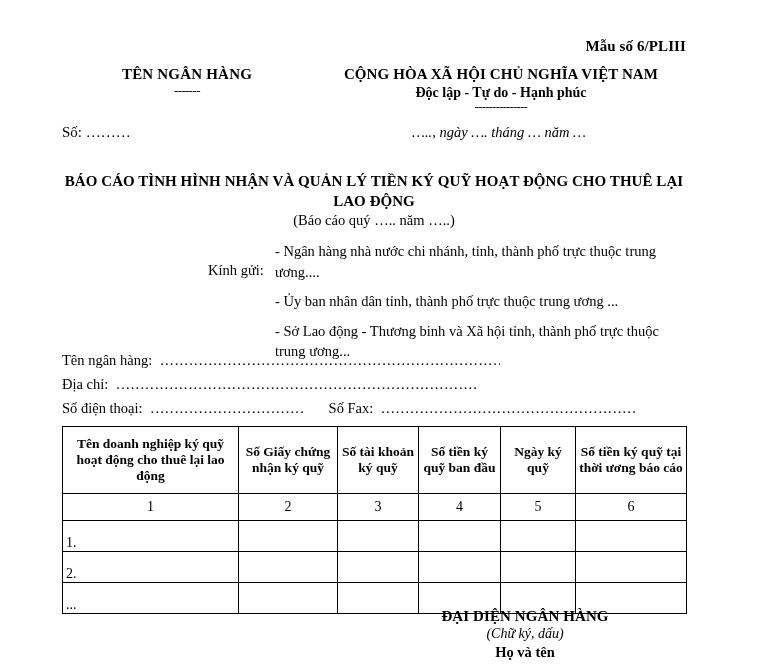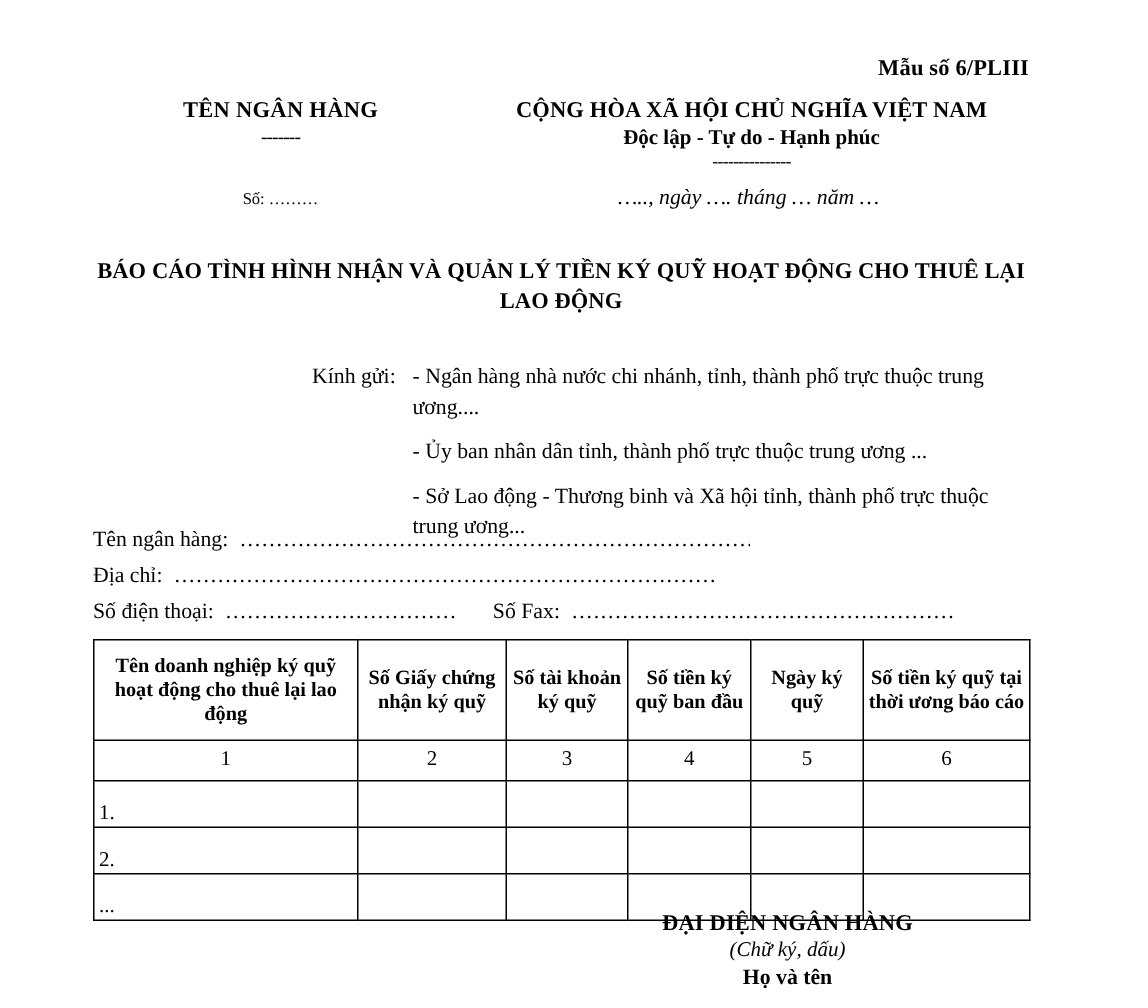--- a/index.html
+++ b/index.html
@@ -84,22 +84,22 @@
   .numline {
     position: absolute;
     top: 124px;
     left: 62px;
     width: 624px;
     display: flex;
     align-items: baseline;
   }
   .numline-left {
     width: 250px;
-    text-align: center;
-    font-size: 11px;
+    text-align: left;
+    font-size: 15px;
   }
   .numline-right {
     flex: 1;
     text-align: center;
     font-style: italic;
     font-size: 14.5px;
   }
 
   
   .title {
@@ -129,20 +129,21 @@
     left: 208px;
     width: 478px;
     display: flex;
     align-items: flex-start;
     font-size: 14.5px;
   }
   .kinh-gui {
     width: 67px;
     flex: none;
     line-height: 1.42;
+    margin-top: 19px;
   }
   .recip-list {
     flex: 1;
   }
   .recip-item {
     line-height: 1.42;
     margin-bottom: 9px;
     text-indent: 0;
   }
   .recip-item:last-child { margin-bottom: 0; }
@@ -253,20 +254,21 @@
       <div class="rule-mid">---------------</div>
     </div>
   </div>
 
   <div class="numline">
     <div class="numline-left">Số: ………</div>
     <div class="numline-right">….., ngày …. tháng … năm …</div>
   </div>
 
   <div class="title">BÁO CÁO TÌNH HÌNH NHẬN VÀ QUẢN LÝ TIỀN KÝ QUỸ HOẠT ĐỘNG CHO THUÊ LẠI LAO ĐỘNG</div>
+  <div class="subtitle">(Báo cáo quý ….. năm …..)</div>
 
   <div class="recipients">
     <div class="kinh-gui">Kính gửi:</div>
     <div class="recip-list">
       <div class="recip-item">- Ngân hàng nhà nước chi nhánh, tỉnh, thành phố trực thuộc trung ương....</div>
       <div class="recip-item">- Ủy ban nhân dân tỉnh, thành phố trực thuộc trung ương ...</div>
       <div class="recip-item">- Sở Lao động - Thương binh và Xã hội tỉnh, thành phố trực thuộc trung ương...</div>
     </div>
   </div>
 

